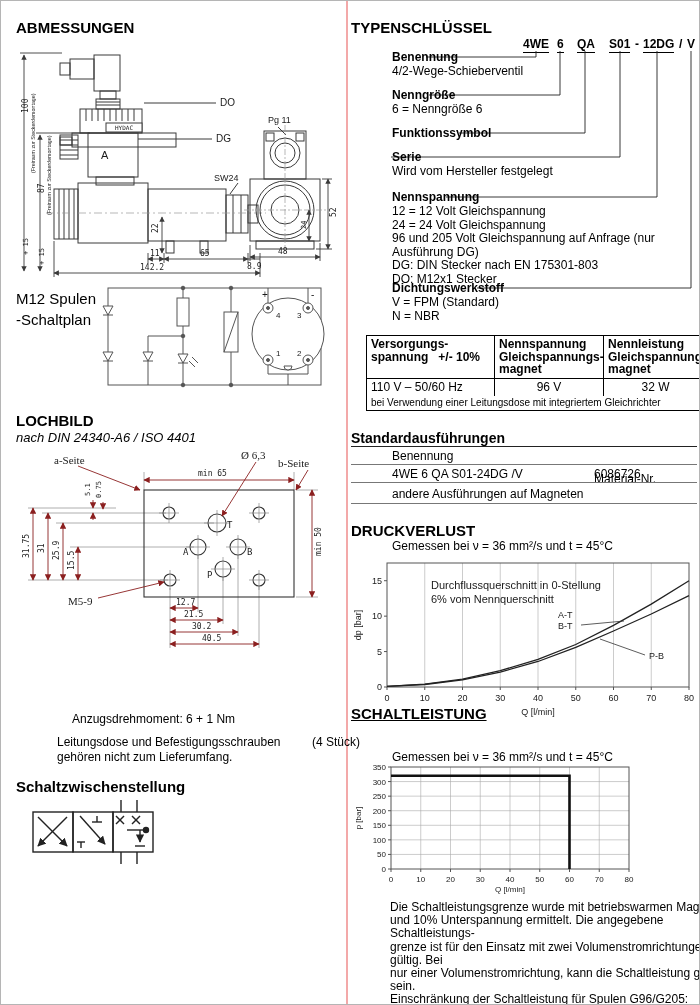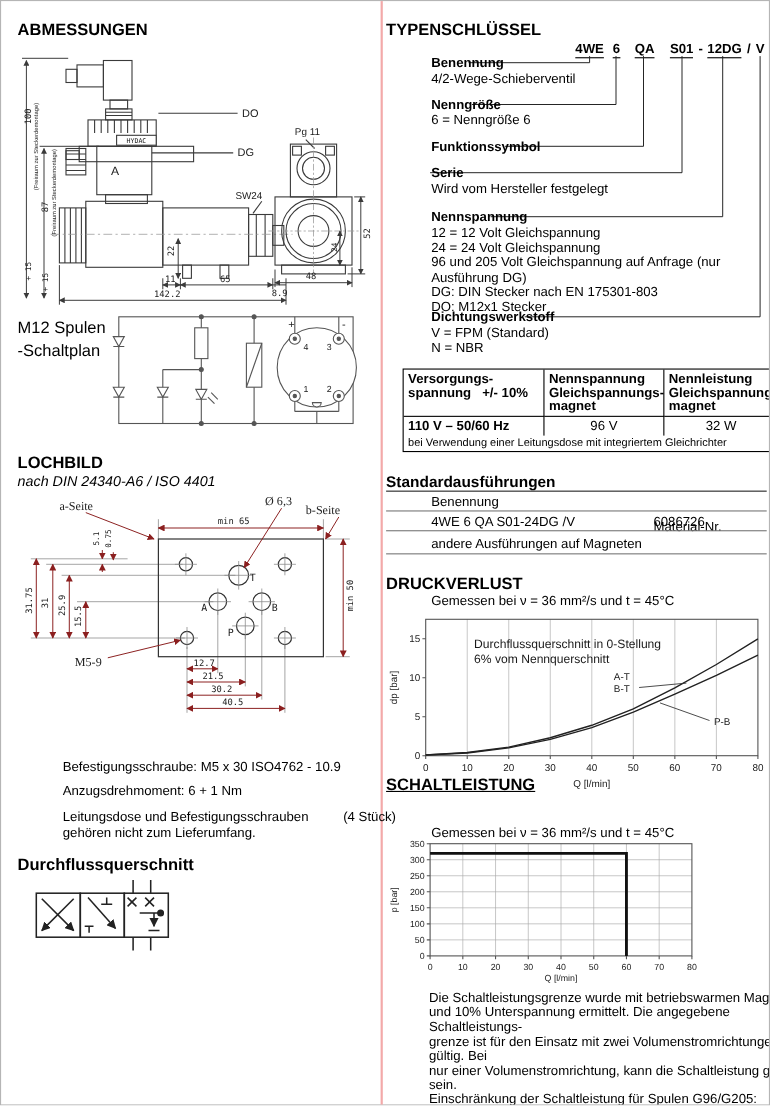--- a/index.html
+++ b/index.html
@@ -13,21 +13,21 @@
   .t15{font-size:15px;line-height:21px;}
   .bold{font-weight:bold;}
   .ml{white-space:pre-line;}
   .mlp{white-space:pre-wrap;}
   .divider{position:absolute;left:345px;top:0;width:2px;height:1005px;background:#f19a9a;opacity:.85;}
   .codepart{position:absolute;top:36px;font-size:12px;font-weight:bold;}
   .und{border-bottom:1.2px solid #000;padding-bottom:1px;}
   
   #vtable{position:absolute;left:365px;top:334px;width:384px;border:1.4px solid #000;font-size:12px;box-sizing:border-box;}
   #vtable .trow{display:flex;}
-  #vtable .c1{width:128px;font-weight:bold;}#vtable .c2{width:109px;}#vtable .c3{width:103px;}
+  #vtable .c1{width:128px;}#vtable .c2{width:109px;}#vtable .c3{width:103px;}
   #vtable .cell{padding:2px 4px;box-sizing:border-box;}
   #vtable .hrow .cell{font-weight:bold;line-height:12.5px;border-bottom:1px solid #000;}
   #vtable .c1,#vtable .c2{border-right:1px solid #000;}
   #vtable .drow .cell{line-height:13.5px;}
   #vtable .drow .c2,#vtable .drow .c3{text-align:center;}
   #vtable .lastd .cell{border-bottom:1px solid #000;}
   #vtable .foot{font-size:10px;padding:1px 4px 2px;}
   .hline{position:absolute;height:1px;background:#777;}
   .hline.dark{background:#222;}
   svg text{fill:#1a1a1a;font-family:"Liberation Sans",sans-serif;}
@@ -305,27 +305,26 @@
     <text x="167" y="107" font-size="9" class="cad">A</text>
     <text x="231" y="107" font-size="9" class="cad">B</text>
     <text x="191" y="130" font-size="9" class="cad">P</text>
     <text x="160" y="157" font-size="8" class="cad">12.7</text>
     <text x="168" y="169" font-size="8" class="cad">21.5</text>
     <text x="176" y="181" font-size="8" class="cad">30.2</text>
     <text x="186" y="193" font-size="8" class="cad">40.5</text>
     <text x="52" y="157" font-size="11" class="ser">M5-9</text>
   </svg>
 
-  <div class="abs t12" style="left:15px;top:690px;">Befestigungsschraube: M5 x 30 ISO4762 - 10.9</div>
-  <div class="abs t12" style="left:15px;top:712px;">Anzugsdrehmoment: 6 + 1 Nm</div>
+  <div class="abs t12" style="left:30px;top:712px;">Anzugsdrehmoment: 6 + 1 Nm</div>
   <div class="abs t12" style="left:15px;top:735px;">Leitungsdose und Befestigungsschrauben</div>
   <div class="abs t12" style="left:270px;top:735px;">(4 Stück)</div>
   <div class="abs t12" style="left:15px;top:750px;">gehören nicht zum Lieferumfang.</div>
 
-  <div class="abs h1" style="left:15px;top:777px;">Durchflussquerschnitt</div>
+  <div class="abs h1" style="left:15px;top:777px;">Schaltzwischenstellung</div>
 
   <svg class="abs" style="left:18px;top:797px;" width="165" height="80" viewBox="0 0 165 80">
     <defs>
       <marker id="arrS" viewBox="0 0 10 10" refX="9" refY="5" markerWidth="6" markerHeight="6" orient="auto">
           <path d="M0,0L10,5L0,10z" fill="#222"></path>
         </marker>
     </defs>
     <g stroke="#222" fill="none" stroke-width="1.4">
       <rect x="14" y="14" width="40" height="40"></rect>
         <rect x="54" y="14" width="40" height="40"></rect>

